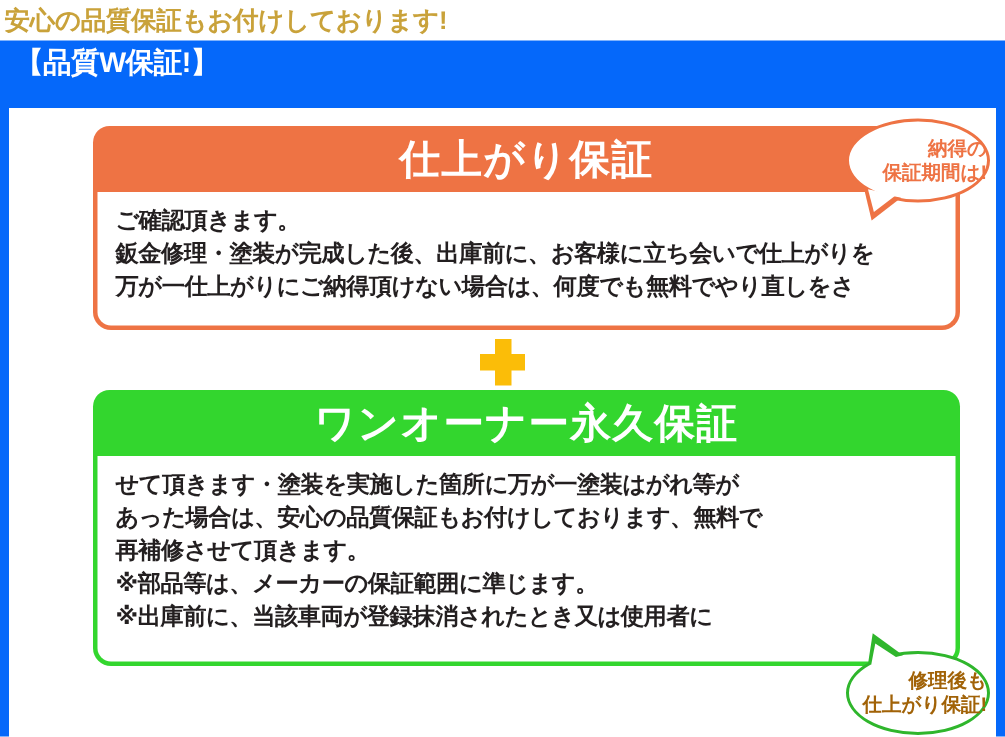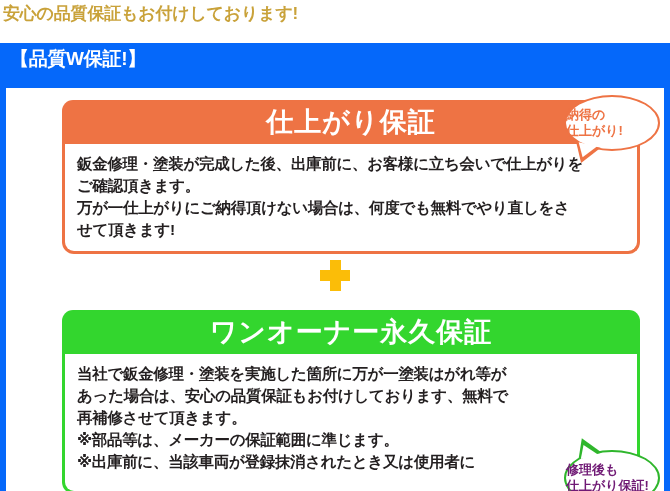--- a/index.html
+++ b/index.html
@@ -10,21 +10,21 @@
   body {
     width: 670px;
     height: 491px;
     font-family: "Liberation Sans", "DejaVu Sans", sans-serif;
     overflow: hidden;
     position: relative;
   }
 
   
   .top-heading {
-    height: 43px;
+    height: 27px;
     line-height: 27px;
     padding: 0 0 0 3px;
     font-size: 17px;
     font-weight: bold;
     color: #c9a23a;
     white-space: nowrap;
     letter-spacing: -0.2px;
   }
 
   
@@ -95,21 +95,21 @@
   .card-line.indent {
     padding-left: 17px;
   }
 
   
   .card-orange { margin: 0 14px 0 14px; }
   .card-orange .card-header { background: #ee7344; }
   .card-orange .card-body  { border-color: #ee7344; min-height: 92px; }
 
   
-  .card-green { margin: 16px 14px 0 14px; }
+  .card-green { margin: 0 14px 0 14px; }
   .card-green .card-header { background: #33d62e; }
   .card-green .card-body  { border-color: #33d62e; min-height: 140px; }
 
   
   .plus-row {
     height: 40px;
     position: relative;
   }
   .plus-mark {
     position: absolute;
@@ -129,21 +129,21 @@
 
   
   .bubble {
     position: absolute;
     width: 96px;
     height: 56px;
     border-radius: 50%;
     background: #ffffff;
     display: flex;
     flex-direction: column;
-    align-items: flex-start;
+    align-items: flex-end;
     justify-content: center;
     box-sizing: border-box;
     z-index: 20;
   }
   .bubble span {
     display: block;
     font-size: 13px;
     font-weight: bold;
     line-height: 1.25;
     white-space: nowrap;
@@ -177,21 +177,21 @@
     border-top: 14px solid #ffffff;
     transform: rotate(12deg);
     z-index: 2;
   }
 
   .bubble-green {
     border: 2px solid #2fb62c;
     right: 4px;
     bottom: 3px;
   }
-  .bubble-green span { color: #701a75; }
+  .bubble-green span { color: #a16207; }
   .bubble-green::after {
     content: "";
     position: absolute;
     left: 10px;
     top: -15px;
     width: 0; height: 0;
     border-left: 8px solid transparent;
     border-right: 16px solid transparent;
     border-bottom: 19px solid #2fb62c;
     transform: rotate(-14deg);
@@ -217,48 +217,47 @@
   <div class="top-heading">安心の品質保証もお付けしております!</div>
 
   <div class="blue-bar">【品質W保証!】</div>
 
   <div class="blue-frame">
     <div class="inner">
 
       <div class="card card-orange">
         <div class="card-header">仕上がり保証</div>
         <div class="card-body">
+          <div class="card-line">ご確認頂きます。</div>
           <div class="card-line">鈑金修理・塗装が完成した後、出庫前に、お客様に立ち会いで仕上がりを</div>
-          <div class="card-line">ご確認頂きます。</div>
           <div class="card-line">万が一仕上がりにご納得頂けない場合は、何度でも無料でやり直しをさ</div>
-          <div class="card-line">せて頂きます!</div>
         </div>
       </div>
 
       <div class="plus-row">
         <div class="plus-mark">
           <i class="h"></i>
             <i class="v"></i>
         </div>
       </div>
 
       <div class="card card-green">
         <div class="card-header">ワンオーナー永久保証</div>
         <div class="card-body">
-          <div class="card-line">当社で鈑金修理・塗装を実施した箇所に万が一塗装はがれ等が</div>
+          <div class="card-line">せて頂きます・塗装を実施した箇所に万が一塗装はがれ等が</div>
           <div class="card-line">あった場合は、安心の品質保証もお付けしております、無料で</div>
           <div class="card-line">再補修させて頂きます。</div>
           <div class="card-line">※部品等は、メーカーの保証範囲に準じます。</div>
           <div class="card-line">※出庫前に、当該車両が登録抹消されたとき又は使用者に</div>
         </div>
       </div>
 
       <div class="bubble bubble-orange">
         <span>納得の</span>
-        <span>仕上がり!</span>
+        <span>保証期間は!</span>
       </div>
 
       <div class="bubble bubble-green">
         <span>修理後も</span>
         <span>仕上がり保証!</span>
       </div>
 
     </div>
   </div>
 

